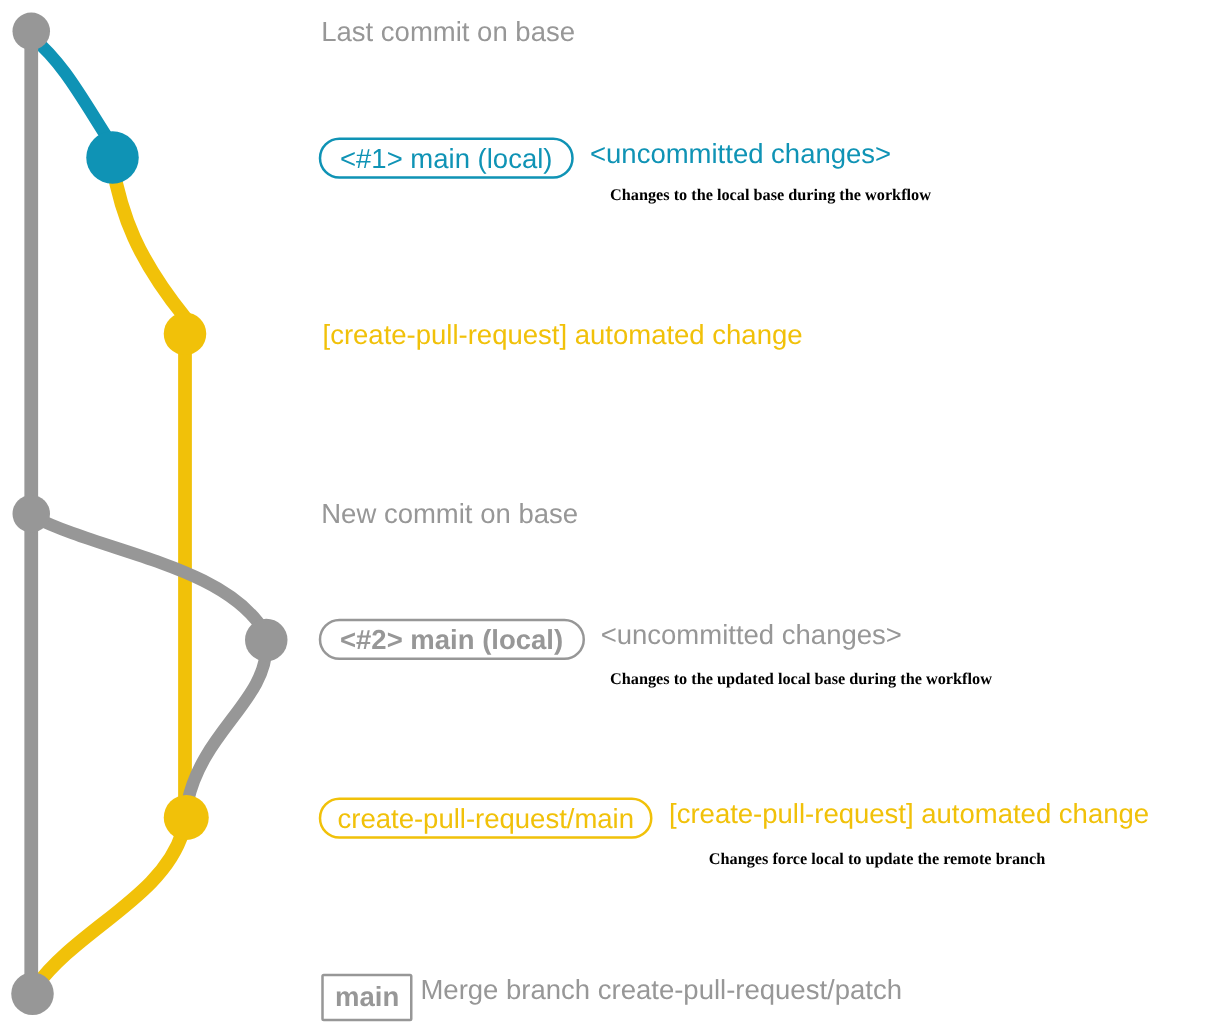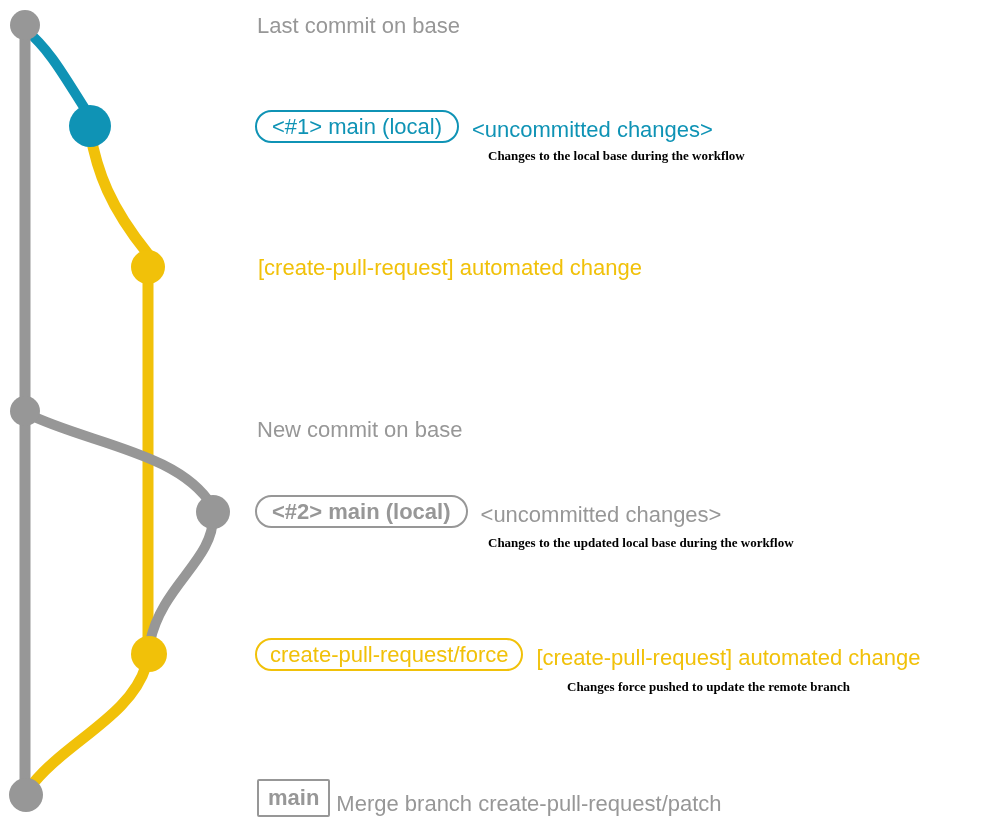--- a/index.html
+++ b/index.html
@@ -25,38 +25,38 @@
   .ln.yellow{stroke:var(--yellow);}
   .dot.gray{fill:var(--gray);}
   .dot.blue{fill:var(--blue);}
   .dot.yellow{fill:var(--yellow);}
   .abs{position:absolute;white-space:nowrap;}
   .msg{font-size:22px;line-height:26px;}
   .msg.gray{color:var(--gray);}
   .msg.blue{color:var(--blue);}
   .msg.yellow{color:var(--yellow);}
   .note{font-family:"Liberation Serif", serif;font-size:13px;line-height:23px;color:var(--ink);font-weight:bold;}
-  .row{display:flex;align-items:flex-end;}
+  .row{display:flex;align-items:flex-start;}
   .tag{
     display:inline-block;border:2px solid;border-radius:17px;
     font-size:22px;line-height:29px;padding:0 15px;background:var(--bg);
   }
   .tag.blue{border-color:var(--blue);color:var(--blue);}
   .tag.gray{border-color:var(--gray);color:var(--gray);font-weight:bold;}
   .tag.yellow{border-color:var(--yellow);color:var(--yellow);padding:0 13px;}
   .tag.small{padding:0 9px;line-height:34px;border-radius:2px;}
   .gap13{margin-left:13px;}
   .gap14{margin-left:6px;}
   
   #last-commit{left:257px;top:13px;}
   #row-main1{left:255px;top:110px;}
   #note-main1{left:488px;top:144px;}
   #msg-cpr1{left:258px;top:255px;}
   #note-cpr1{left:269px;top:288px;}
-  #new-commit{left:257px;top:398px;margin-top:19px;}
+  #new-commit{left:257px;top:398px;}
   #row-main2{left:255px;top:495px;}
   #note-main2{left:488px;top:531px;}
   #row-patch{left:255px;top:638px;}
   #note-patch{left:567px;top:675px;}
   #row-merge{left:257px;top:779px;}
 </style>
 </head>
 <body>
 
 <div class="stage">
@@ -94,23 +94,23 @@
 
   <div id="new-commit" class="abs msg gray">New commit on base</div>
 
   <div id="row-main2" class="abs row">
     <span class="tag gray">&lt;#2&gt; main (local)</span>
     <span class="msg gray gap13">&lt;uncommitted changes&gt;</span>
   </div>
   <div id="note-main2" class="abs note">Changes to the updated local base during the workflow</div>
 
   <div id="row-patch" class="abs row">
-    <span class="tag yellow">create-pull-request/force</span>
+    <span class="tag yellow">create-pull-request/main</span>
     <span class="msg yellow gap13">[create-pull-request] automated change</span>
   </div>
-  <div id="note-patch" class="abs note">Changes force pushed to update the remote branch</div>
+  <div id="note-patch" class="abs note">Changes force local to update the remote branch</div>
 
   <div id="row-merge" class="abs row">
     <span class="tag gray small">main</span>
     <span class="msg gray gap14">Merge branch create-pull-request/patch</span>
   </div>
 
 </div>
 
 </body></html>

